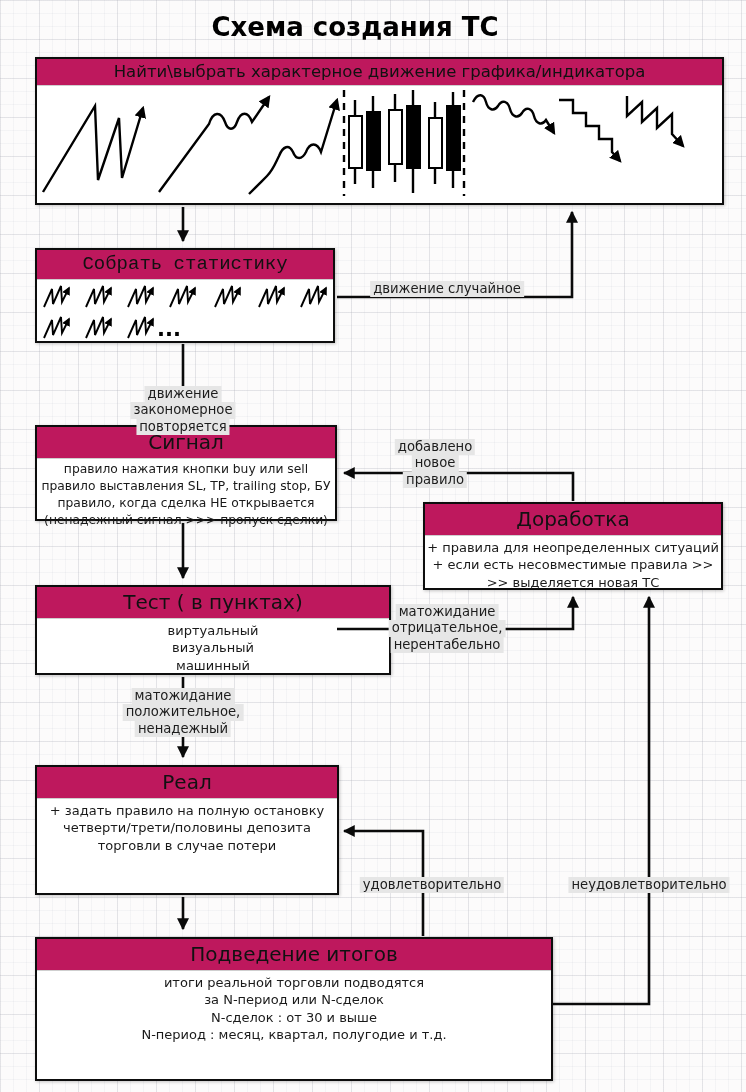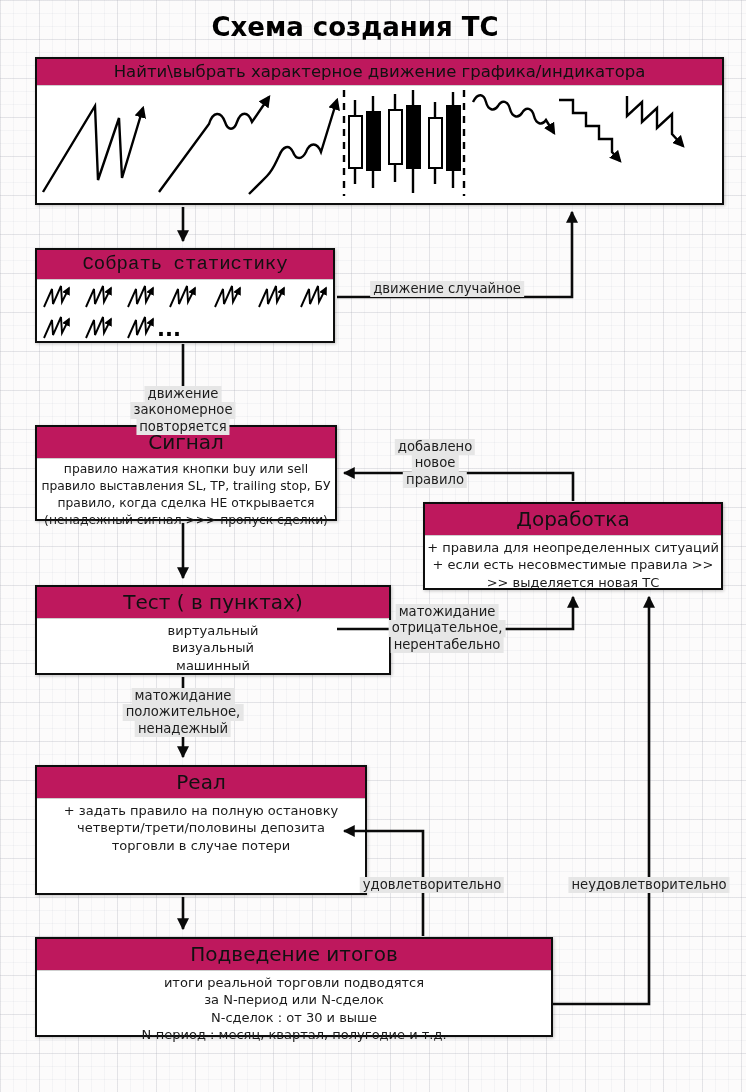--- a/index.html
+++ b/index.html
@@ -158,30 +158,30 @@
 
   <div class="box" style="left:35px;top:585px;width:356px;height:90px;">
     <div class="box-header h-big">Тест ( в пунктах)</div>
     <div class="box-body" style="padding-top:3px;border-radius:22px;">
       <div class="bline">виртуальный</div>
       <div class="bline">визуальный</div>
       <div class="bline">машинный</div>
     </div>
   </div>
 
-  <div class="box" style="left:35px;top:765px;width:332px;height:130px;">
+  <div class="box" style="left:35px;top:765px;width:304px;height:130px;">
     <div class="box-header h-big">Реал</div>
     <div class="box-body" style="padding-top:3px;">
       <div class="bline">+ задать правило на полную остановку</div>
       <div class="bline">четверти/трети/половины депозита</div>
       <div class="bline">торговли в случае потери</div>
     </div>
   </div>
 
-  <div class="box" style="left:35px;top:937px;width:518px;height:100px;">
+  <div class="box" style="left:35px;top:937px;width:518px;height:144px;">
     <div class="box-header h-big">Подведение итогов</div>
     <div class="box-body" style="padding-top:3px;">
       <div class="bline">итоги реальной торговли подводятся</div>
       <div class="bline">за N-период или N-сделок</div>
       <div class="bline">N-сделок : от 30 и выше</div>
       <div class="bline">N-период : месяц, квартал, полугодие и т.д.</div>
     </div>
   </div>
 
   <div class="edge-label" style="left:447px;top:281px;">

